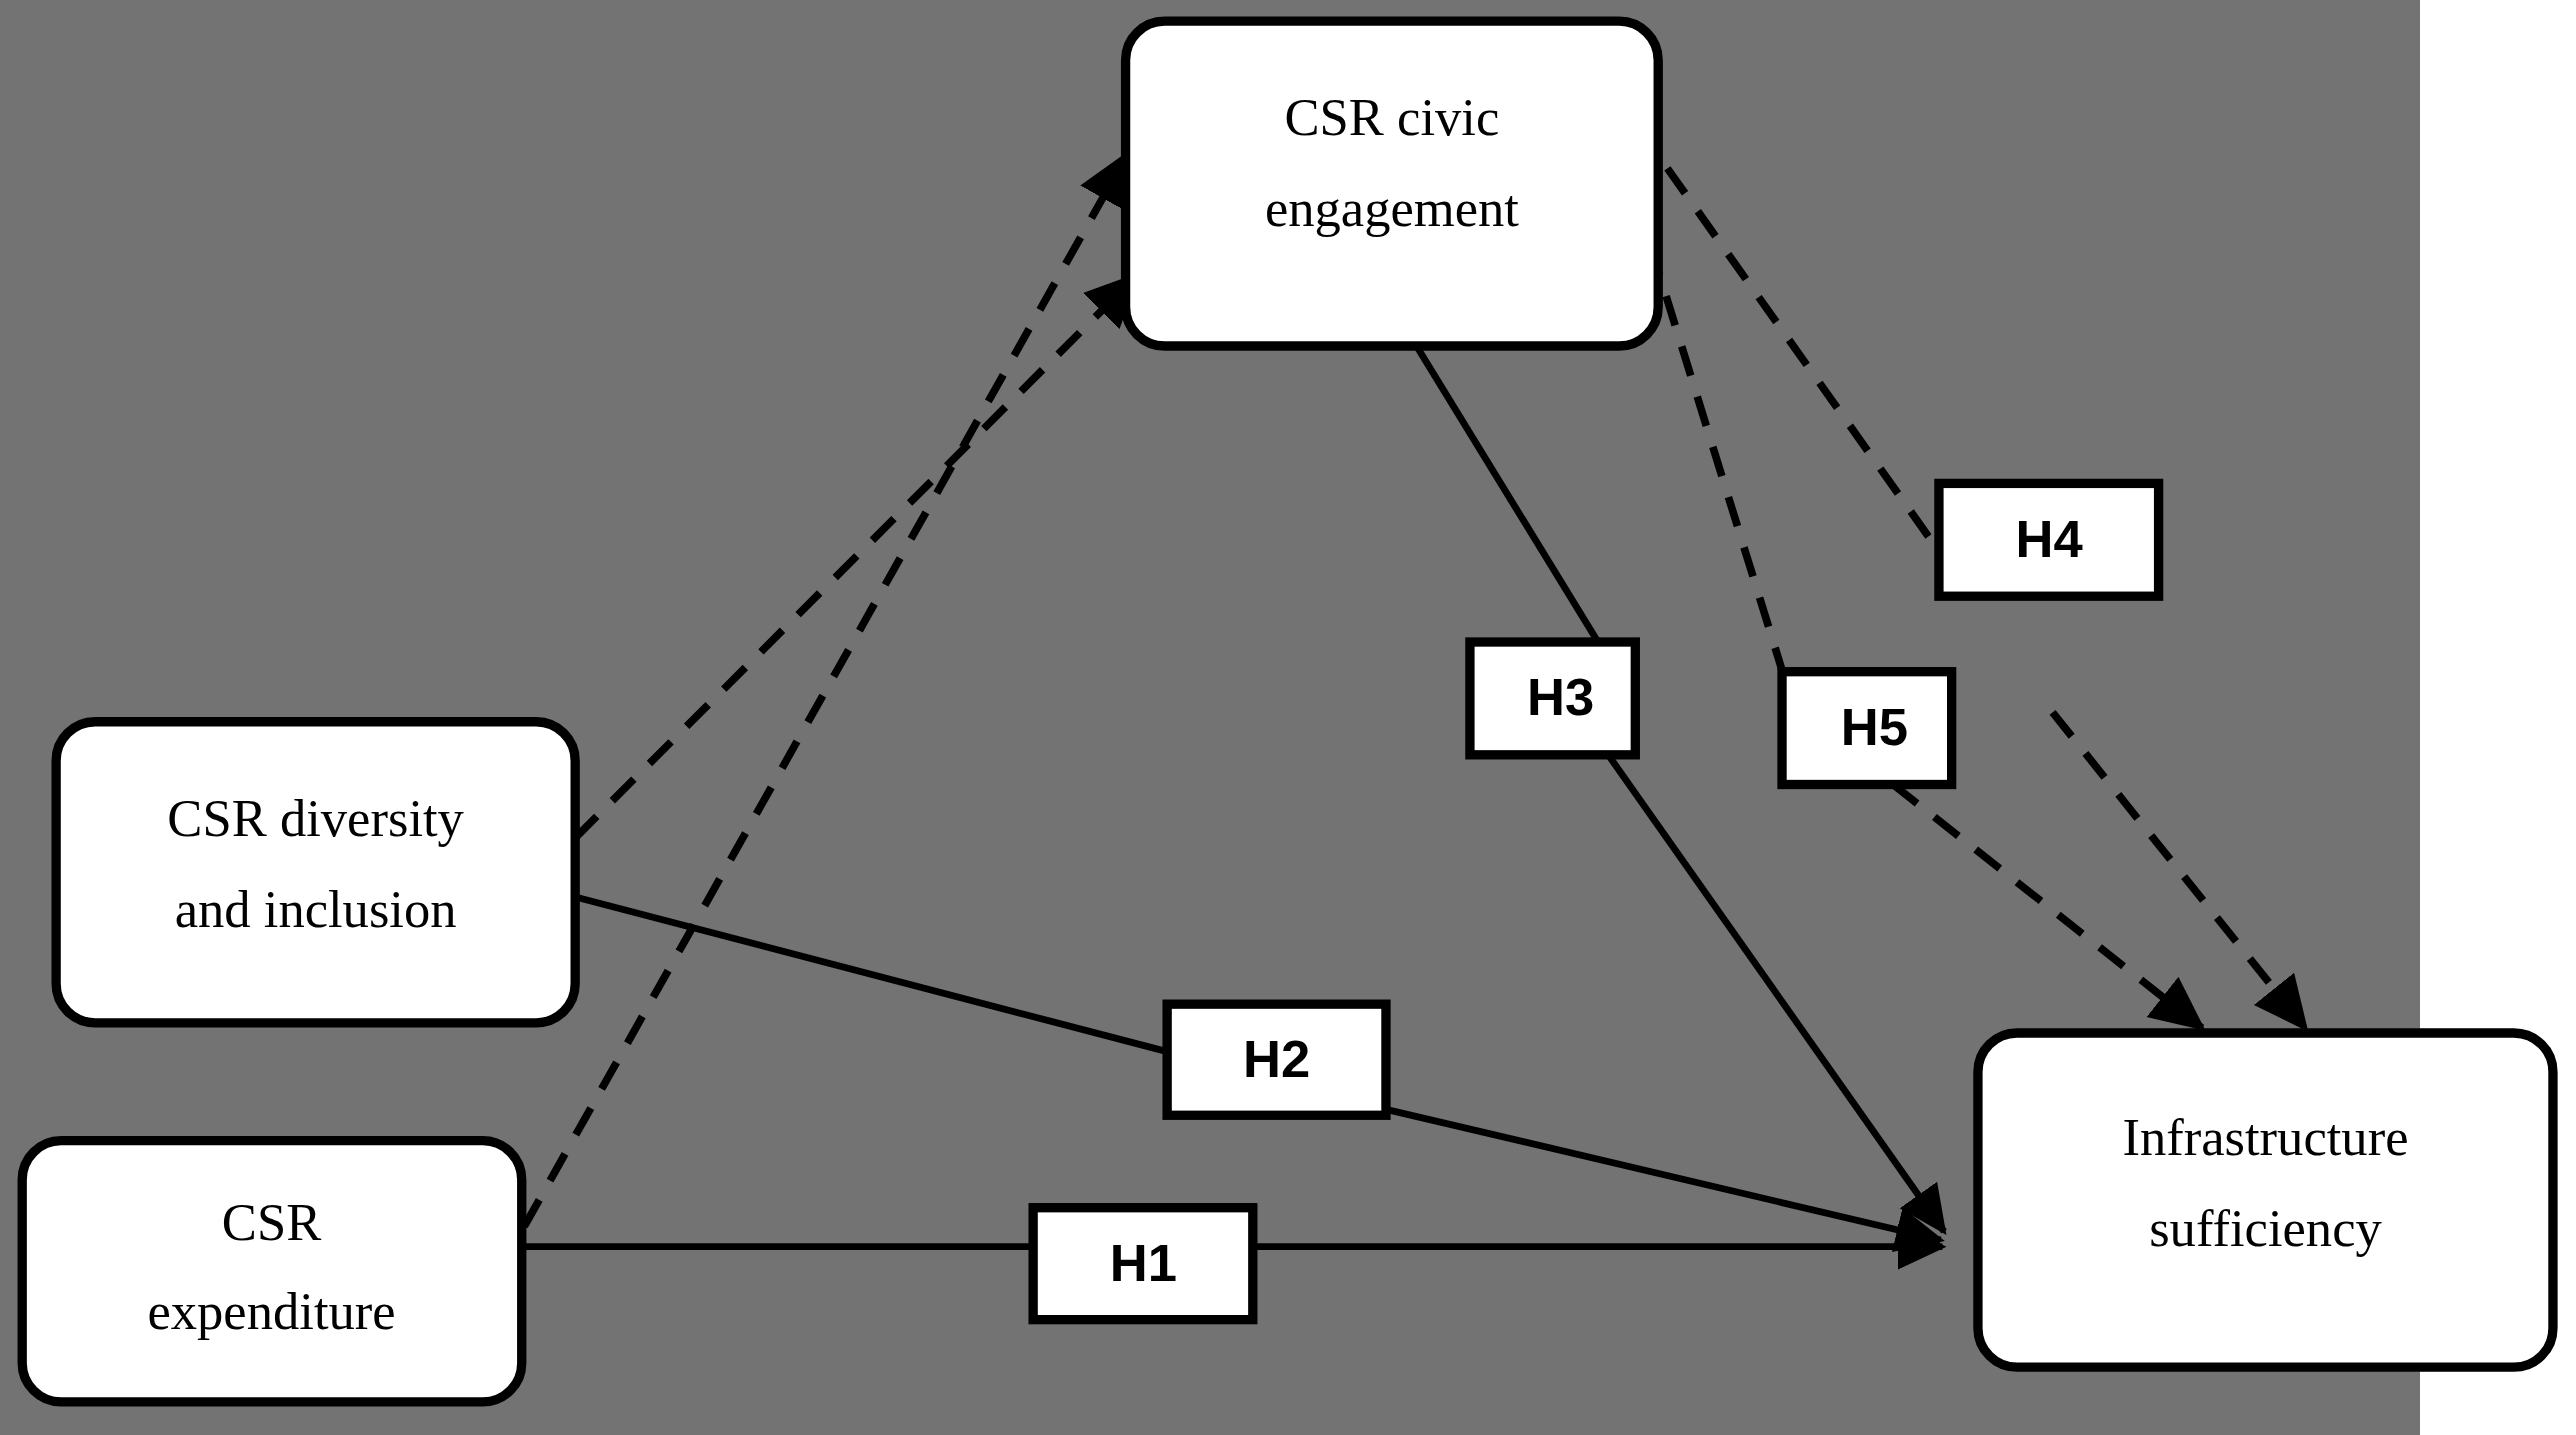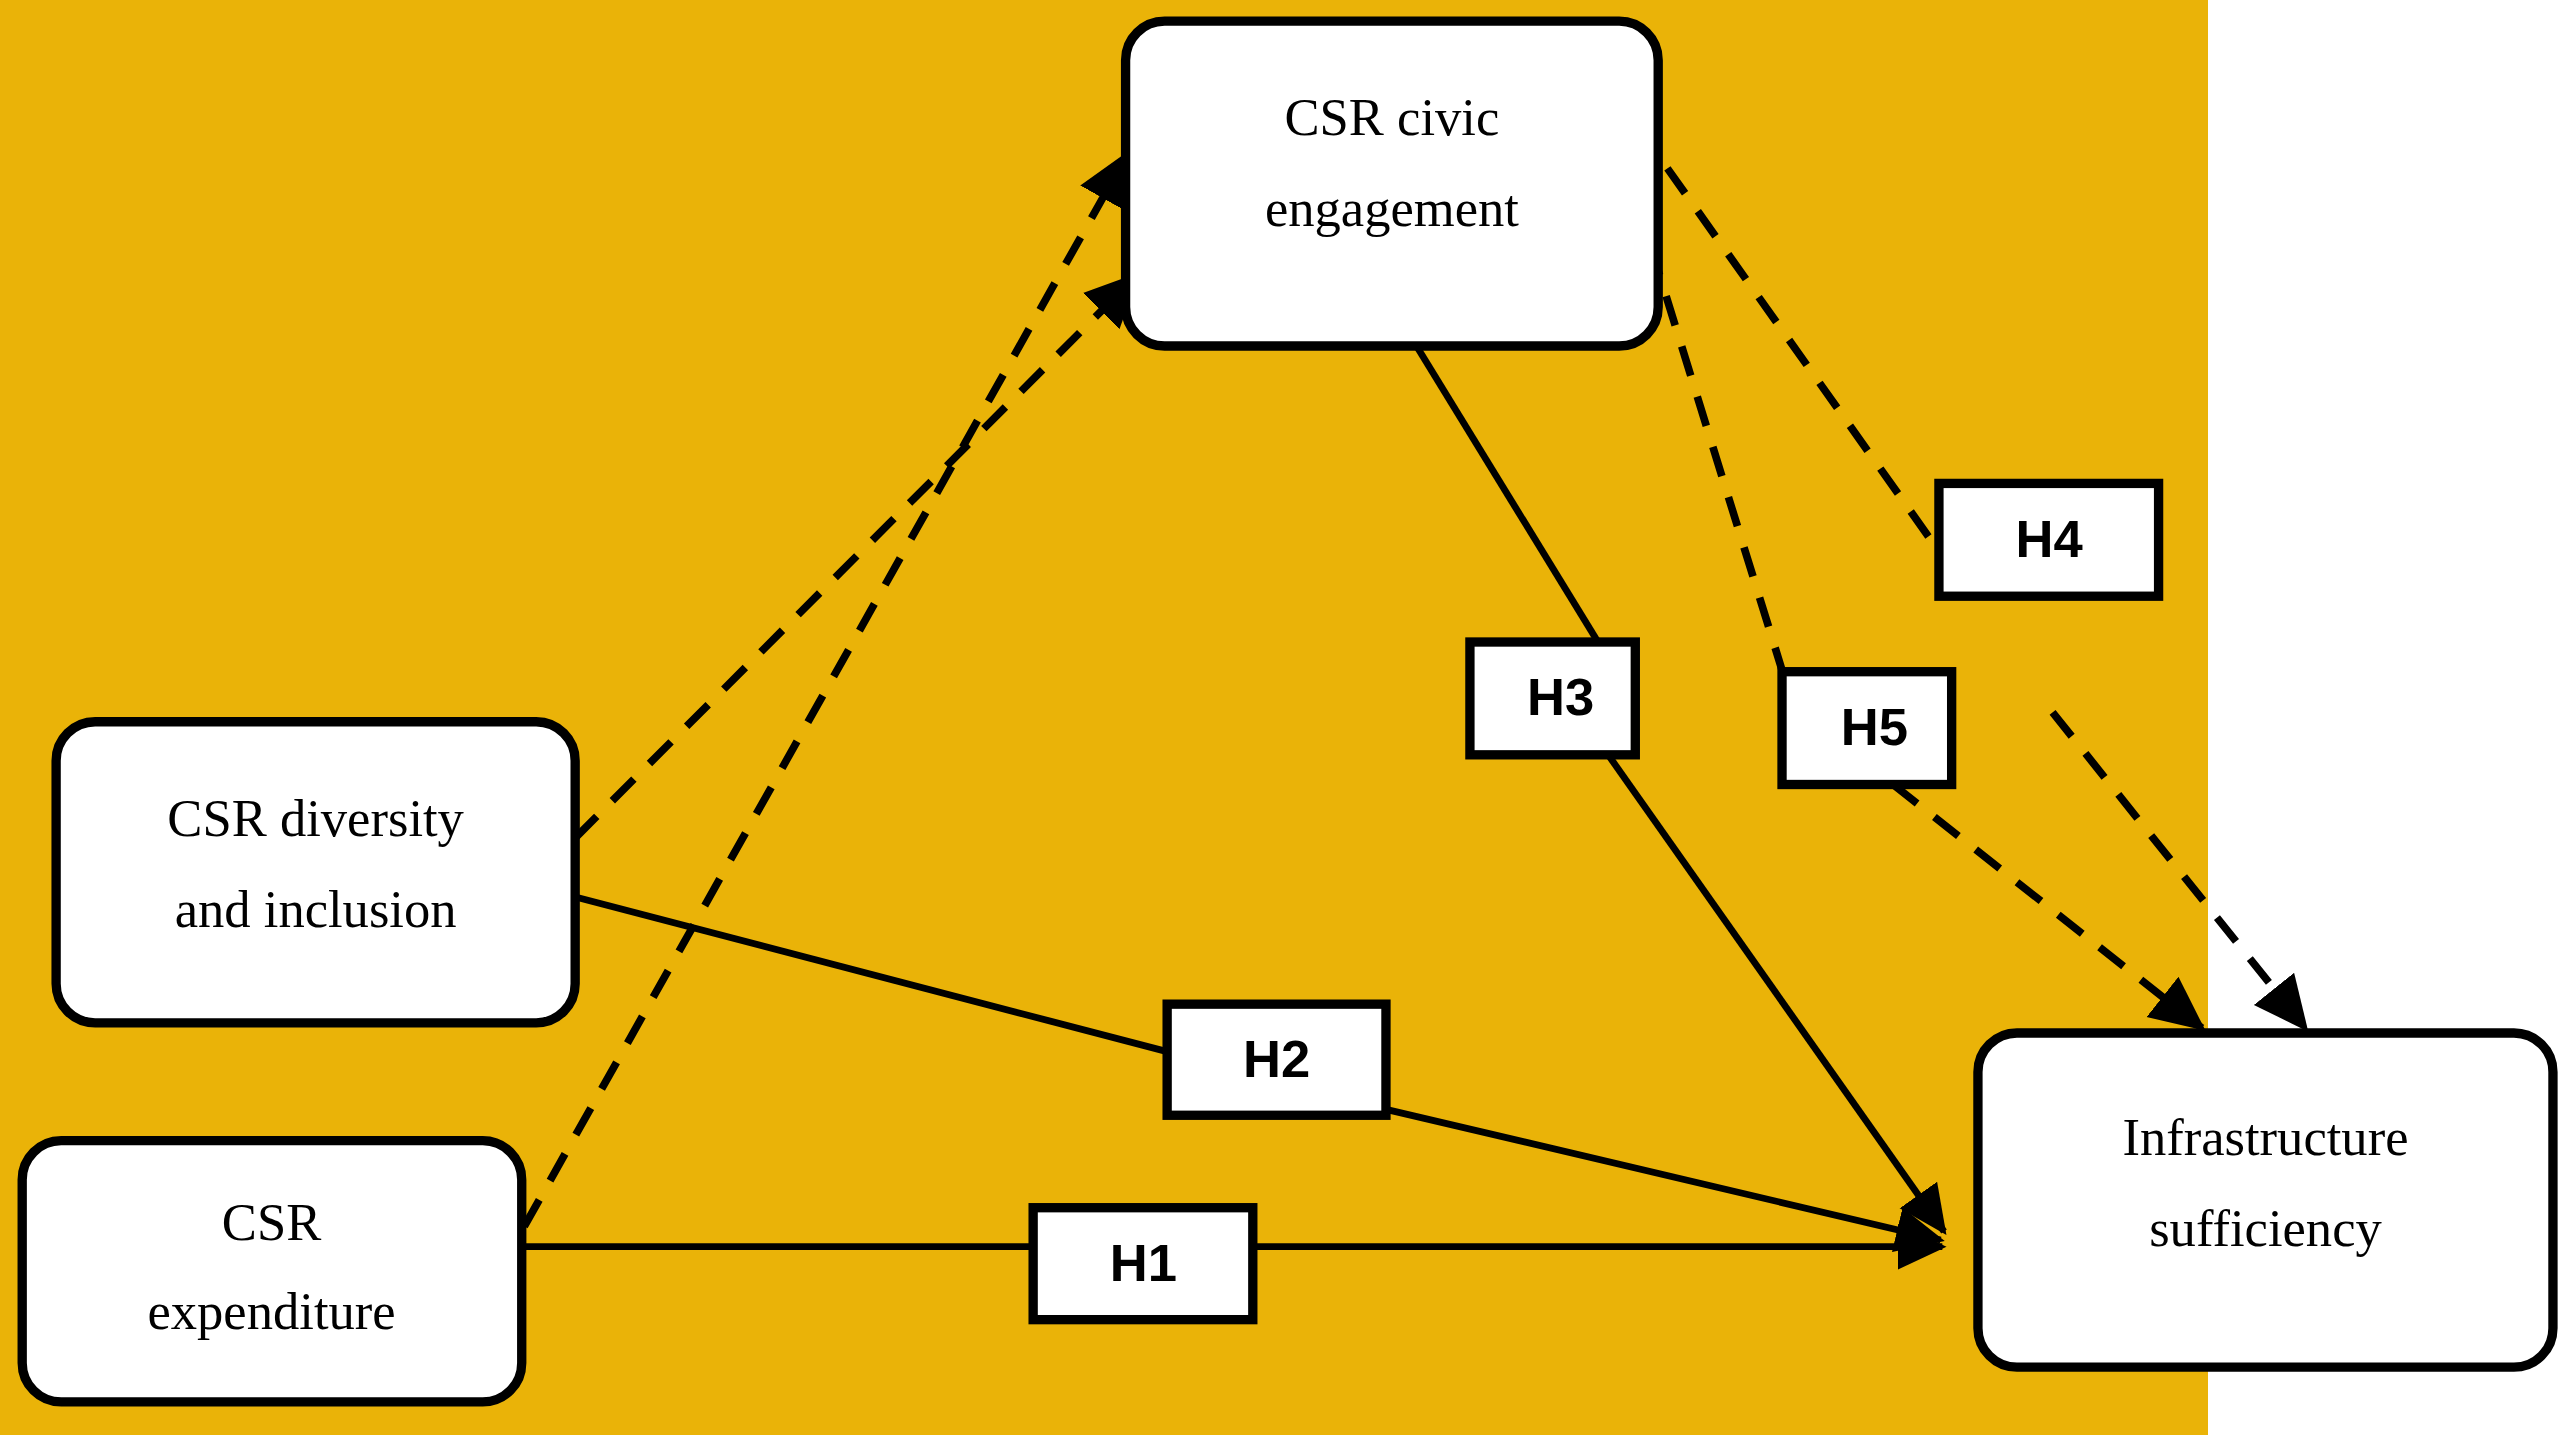--- a/index.html
+++ b/index.html
@@ -8,23 +8,23 @@
     background: #ffffff;
   }
   body {
     width: 2576px;
     height: 1435px;
     overflow: hidden;
     font-family: "Liberation Serif", serif;
   }
   #diagram-root {
     position: relative;
-    width: 2208px;
+    width: 2420px;
     height: 1435px;
-    background: #eab308;
+    background: #737373;
   }
   svg#diagram-canvas {
     position: absolute;
     top: 0;
     left: 0;
     width: 2576px;
     height: 1435px;
   }
   .node-rect {
     fill: #ffffff;

